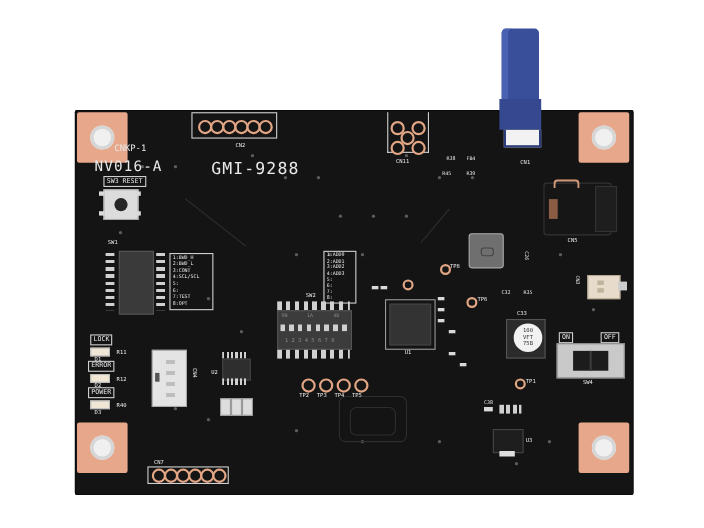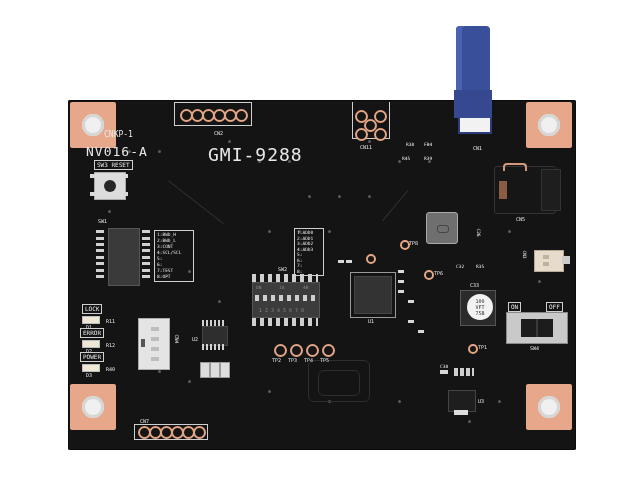--- a/index.html
+++ b/index.html
@@ -73,21 +73,21 @@
   <div class="pin" style="left:112px;top:9px"></div>
   <div class="pin" style="left:123px;top:9px"></div>
   <div class="pin" style="left:134px;top:9px"></div>
   <div class="pin" style="left:145px;top:9px"></div>
   <div class="pin" style="left:156px;top:9px"></div>
   <div class="pin" style="left:167px;top:9px"></div>
   <div class="silk" style="left:146px;top:30px;font-size:5px">CN2</div>
 
   <div class="silk" style="left:36px;top:30px;font-size:8px">CNKP-1</div>
   <div class="silk" style="left:18px;top:44px;font-size:13px;letter-spacing:1px">NV016-A</div>
-  <div class="silk" style="left:140px;top:44px;font-size:18px;letter-spacing:1px">GMI-9288</div>
+  <div class="silk" style="left:124px;top:44px;font-size:15px;letter-spacing:1px">GMI-9288</div>
 
   <div class="silk-box" style="left:284px;top:2px;width:36px;height:36px;border-top:none"></div>
   <div class="pin" style="left:287px;top:10px"></div>
   <div class="pin" style="left:306px;top:10px"></div>
   <div class="pin" style="left:296px;top:19px"></div>
   <div class="pin" style="left:287px;top:28px"></div>
   <div class="pin" style="left:306px;top:28px"></div>
   <div class="silk" style="left:292px;top:44px;font-size:5px">CN11</div>
 
   <div class="silk" style="left:405px;top:45px;font-size:5px">CN1</div>

